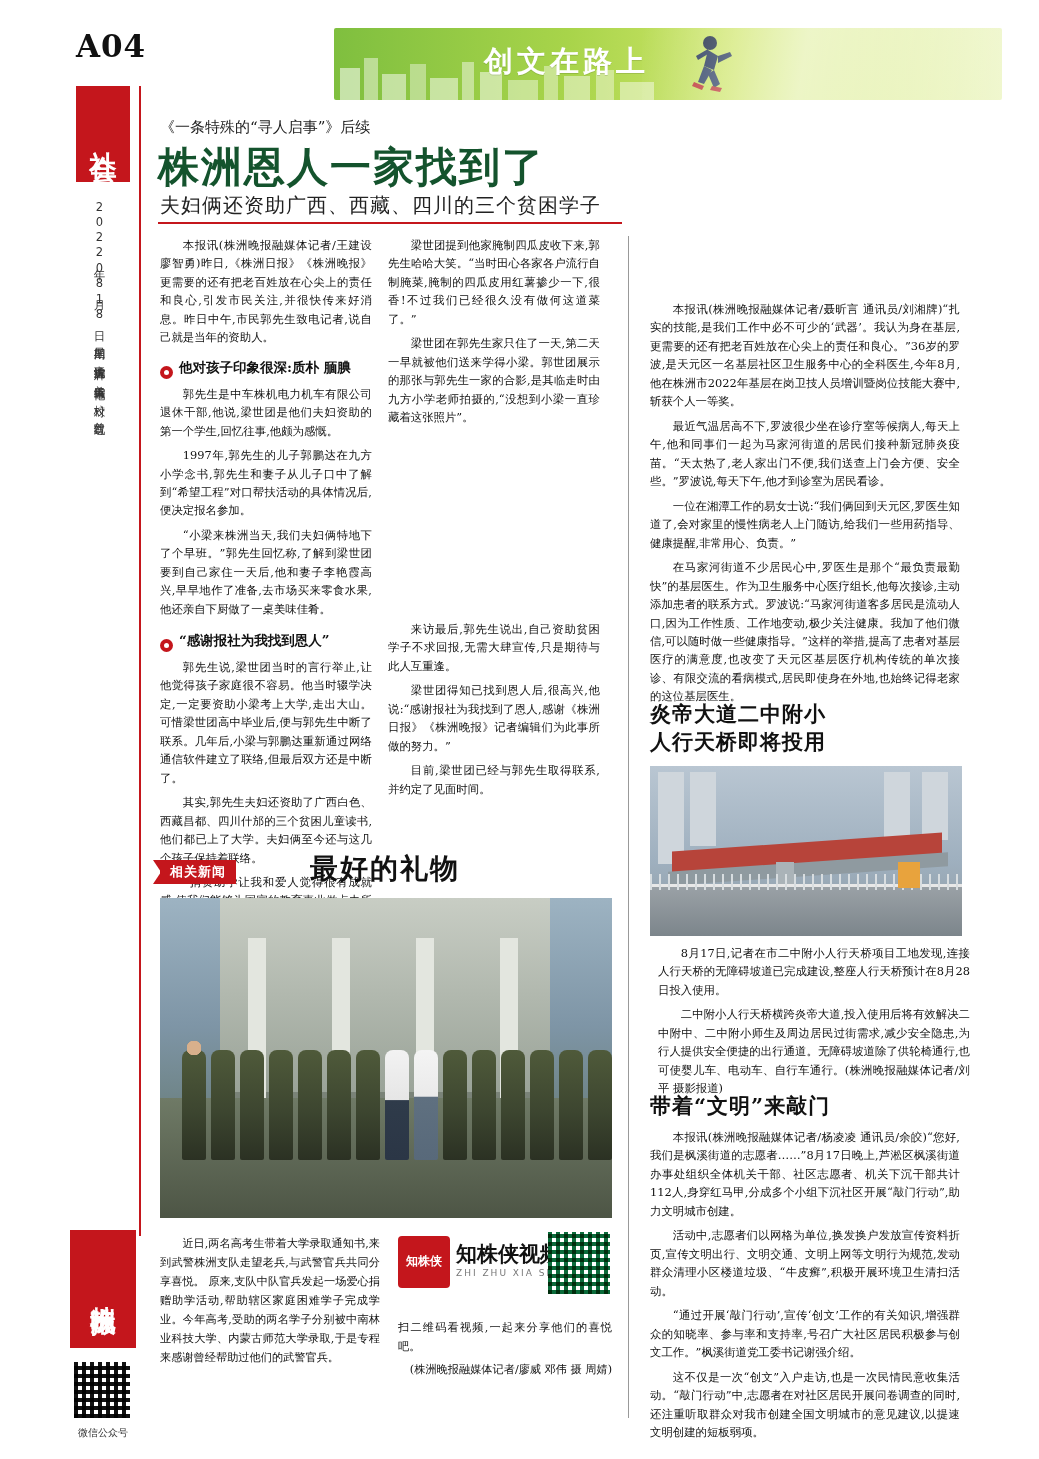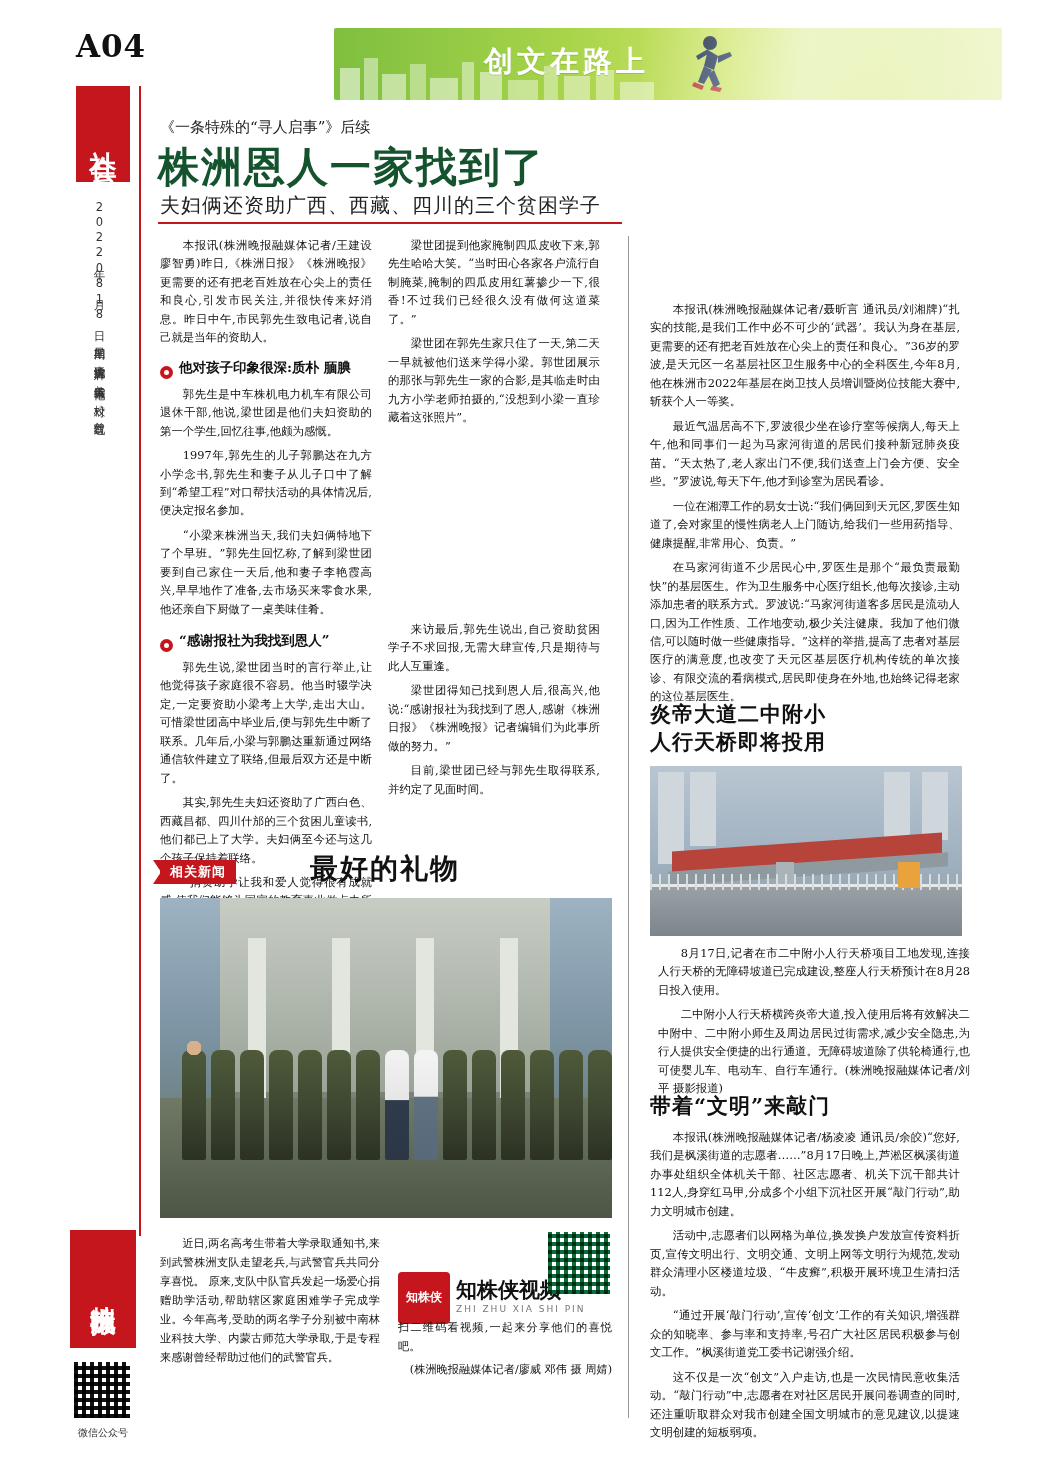--- a/index.html
+++ b/index.html
@@ -165,21 +165,21 @@
   .photo1 .person.w1 { background:linear-gradient(180deg,#f2f2f2 0%,#e6e6e6 45%,#2f3b4a 46%,#2b3646 100%); }
   .photo1 .person.w2 { background:linear-gradient(180deg,#f4f4f4 0%,#eaeaea 42%,#5f7080 43%,#58697a 100%); }
   .photo1 .head { position:absolute; top:-9px; left:5px; width:14px; height:14px; border-radius:50%; background:#d8b08c; }
 
   .cap1 {
     position:absolute; left:160px; top:1234px; width:220px;
     font-size:11.2px; line-height:1.7; color:#111; text-align:justify;
     font-family:"DejaVu Serif","Liberation Serif",serif; text-indent:2em;
   }
   .video-box {
-    position:absolute; left:398px; top:1272px; width:214px; height:74px;
+    position:absolute; left:398px; top:1236px; width:214px; height:74px;
   }
   .video-badge {
     position:absolute; left:0; top:0; width:52px; height:52px; background:#c4161c; color:#fff;
     font-size:12px; font-weight:bold; display:flex; align-items:center; justify-content:center;
     text-align:center; line-height:1.1; border-radius:4px;
   }
   .video-title {
     position:absolute; left:58px; top:4px; font-size:21px; font-weight:bold; color:#111;
     font-family:"DejaVu Serif","Liberation Serif",serif;
   }

